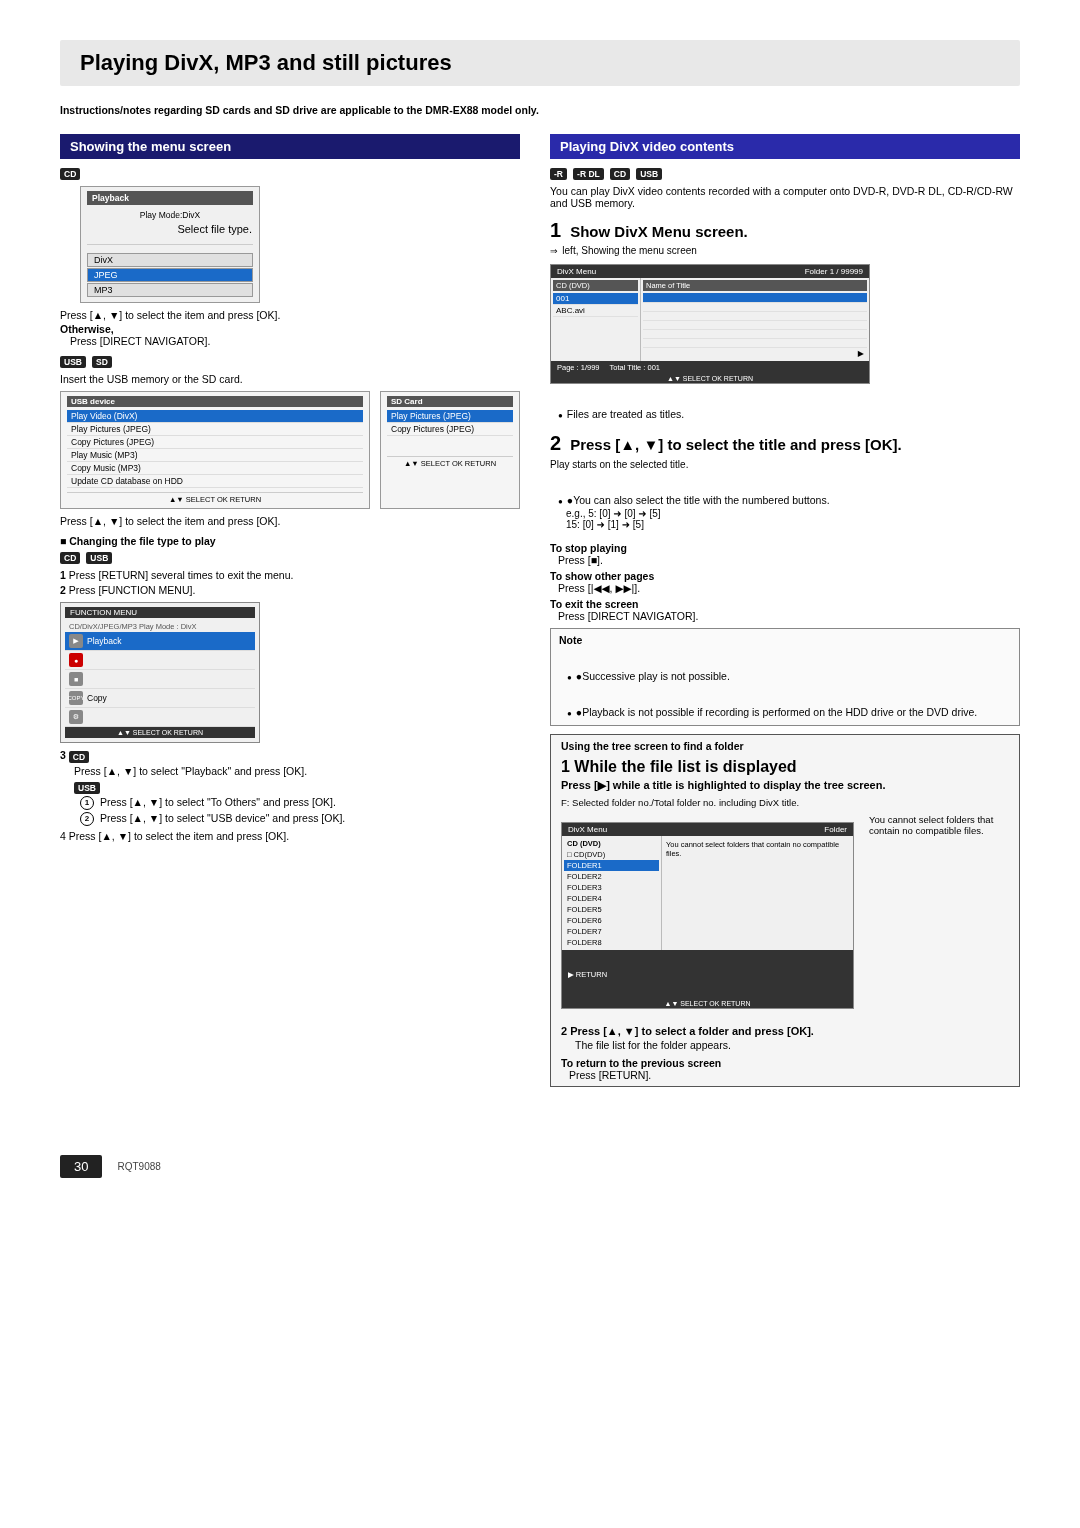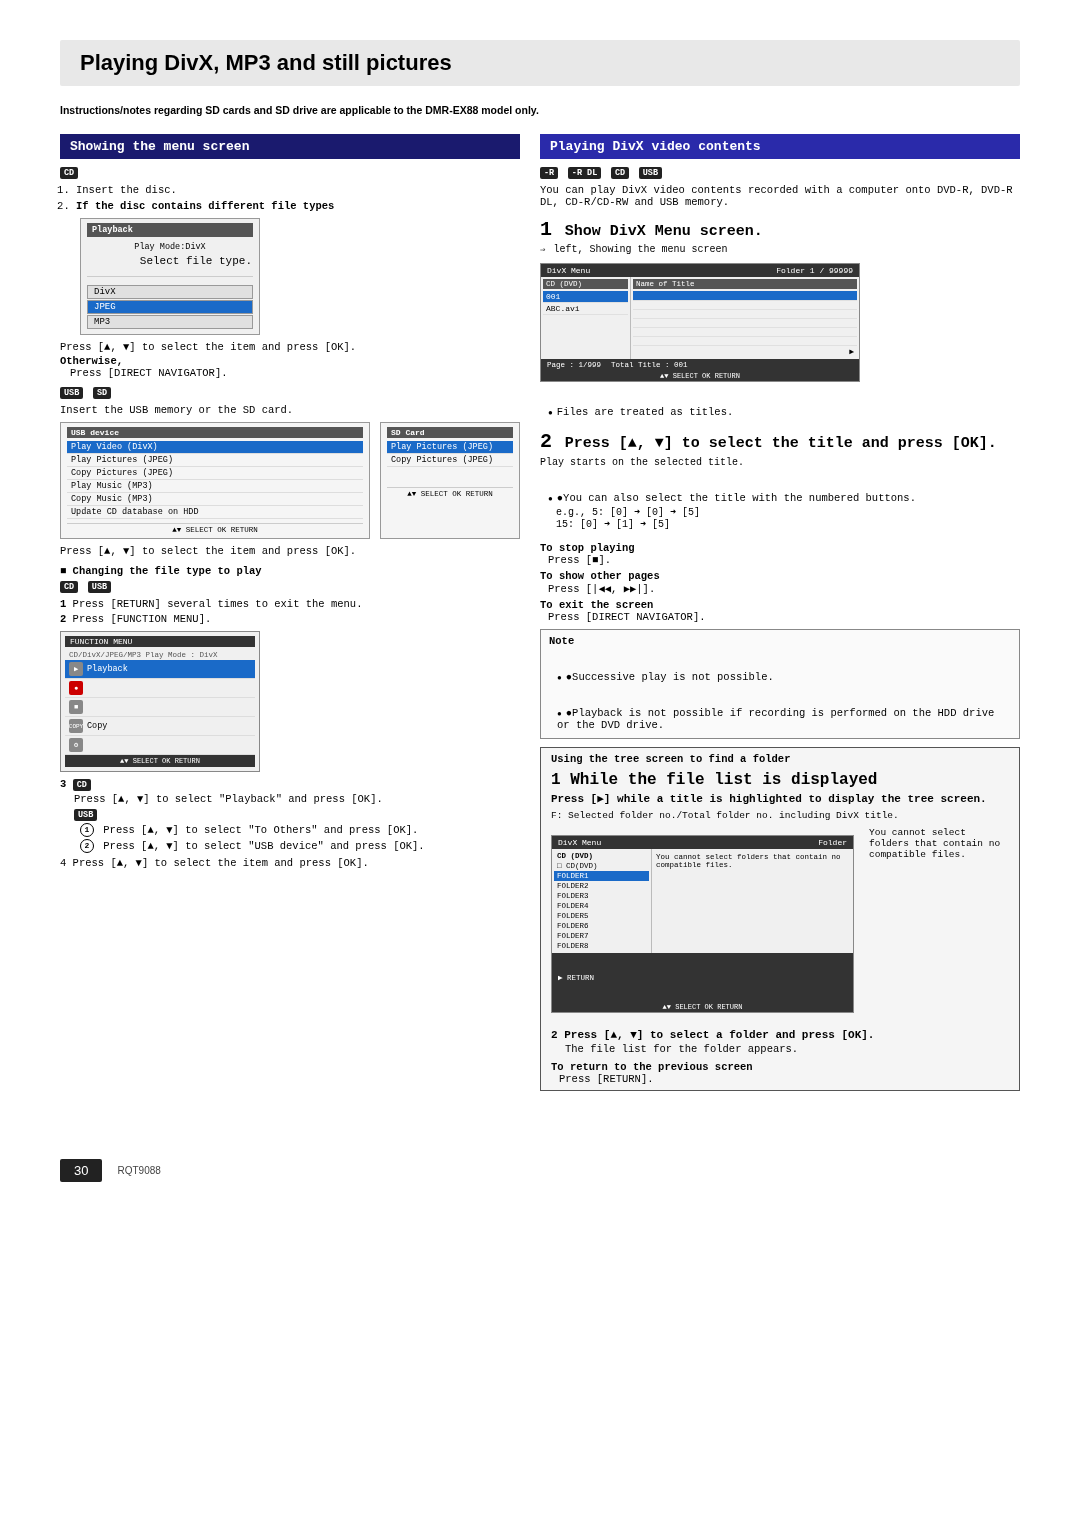--- a/index.html
+++ b/index.html
@@ -20,22 +20,21 @@
       margin-bottom: 18px;
       border-radius: 2px;
     }
     .intro-note {
       font-size: 10.5px;
       font-weight: bold;
       margin-bottom: 18px;
     }
     .two-col {
       display: flex;
-      gap: 20px;
-      font-family: Liberation Mono, monospace;
+      gap: 30px;
     }
     .left-col { width: 460px; flex-shrink: 0; }
     .right-col { flex: 1; }
 
     
     .section-header {
       background: #1a1a6e;
       color: #fff;
       font-weight: bold;
       font-size: 13px;
@@ -302,24 +301,20 @@
 <div class="two-col">
 
   <div class="left-col">
 
     <div class="section-header">Showing the menu screen</div>
 
     <div class="badge-row">
       <span class="badge">CD</span>
     </div>
 
-    <ol>
-      <li>Insert the disc.</li>
-      <li><b>If the disc contains different file types</b></li>
-    </ol>
 
     <div class="screen-box" style="width:180px;margin-left:20px;">
       <div class="screen-title-bar">Playback</div>
       <div style="text-align:center;font-size:8.5px;padding:2px;">Play Mode:DivX</div>
       <div style="text-align:right;font-size:11px;padding:1px;">Select file type.</div>
       <hr>
       <div class="screen-menu-item">DivX</div>
       <div class="screen-menu-item selected">JPEG</div>
       <div class="screen-menu-item">MP3</div>
     </div>

